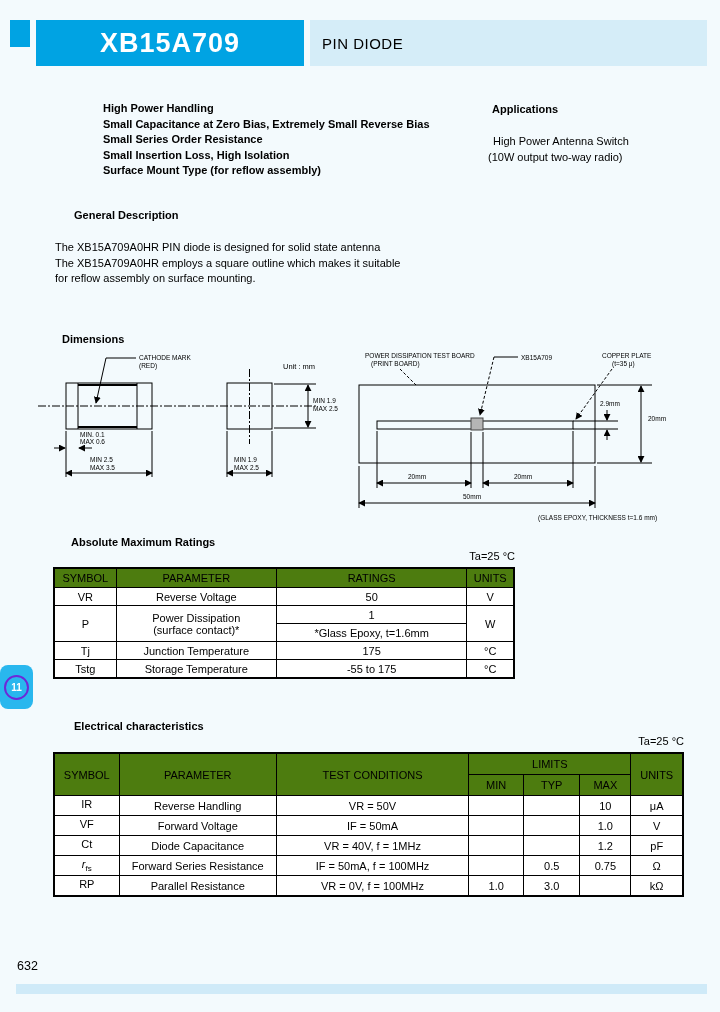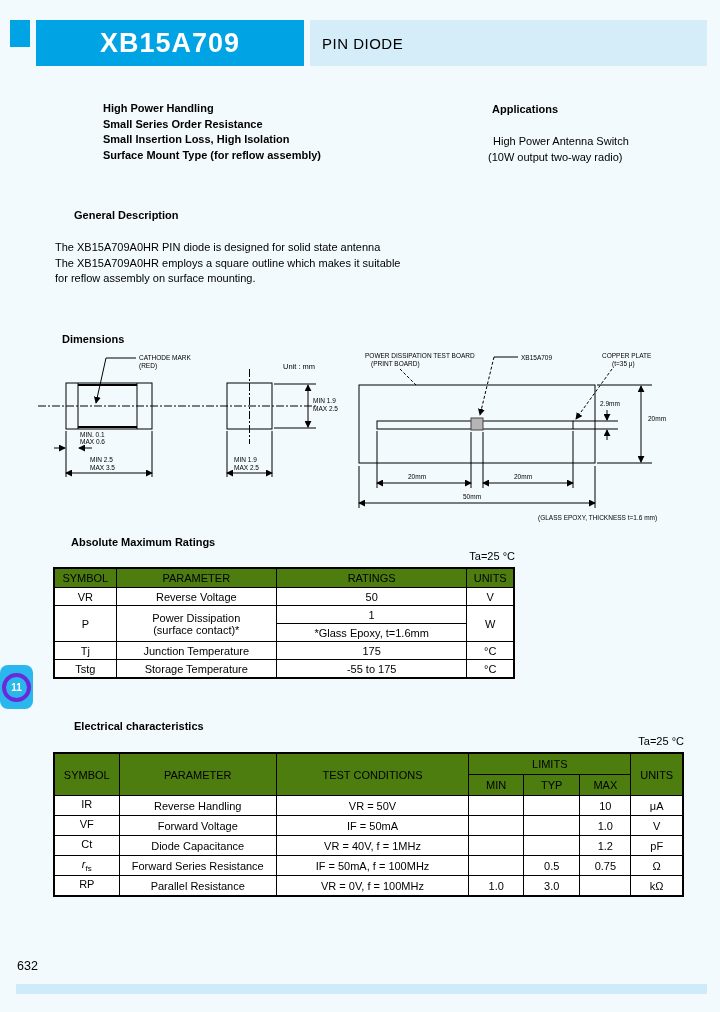--- a/index.html
+++ b/index.html
@@ -44,39 +44,40 @@
   .amr{left:53px;top:567px;width:462px;}
   .amr td{height:17px;}
   .amr th{height:18px;}
   .ec{left:53px;top:752px;width:631px;}
   .ec th{height:20px;}
   .ec td{height:19px;}
   sub{font-size:8px;}
 
   
   .side-tab{left:0;top:665px;width:33px;height:44px;background:#29b7ee;border-radius:8px;display:flex;align-items:center;justify-content:center;}
-  .side-tab .circ{width:21px;height:21px;border:4px solid #6d28d9;border-radius:50%;color:#fff;font-size:10px;font-weight:bold;display:flex;align-items:center;justify-content:center;}
+  .side-tab .circ{width:21px;height:21px;border:2px solid #6d28d9;border-radius:50%;color:#fff;font-size:10px;font-weight:bold;display:flex;align-items:center;justify-content:center;}
 
   
   .page-num{left:17px;top:959px;font-size:12.5px;}
   .foot-bar{left:16px;top:984px;width:691px;height:10px;background:#cfeaf8;}
 </style>
 </head>
 <body>
 
 <div class="abs hdr-sq"></div>
 <div class="abs hdr-box">
   <span>XB15A709</span>
 </div>
 <div class="abs hdr-bar">
   <span>PIN DIODE</span>
 </div>
 
 <div class="abs features">
   <div>High Power Handling</div>
+  <div>Small Capacitance at Zero Bias, Extremely Small Reverse Bias</div>
   <div>Small Series Order Resistance</div>
   <div>Small Insertion Loss, High Isolation</div>
   <div>Surface Mount Type (for reflow assembly)</div>
 </div>
 
 <div class="abs apps-title">Applications</div>
 <div class="abs apps-items">
   <div>High Power Antenna Switch</div>
   <div>(10W output two-way radio)</div>
 </div>

